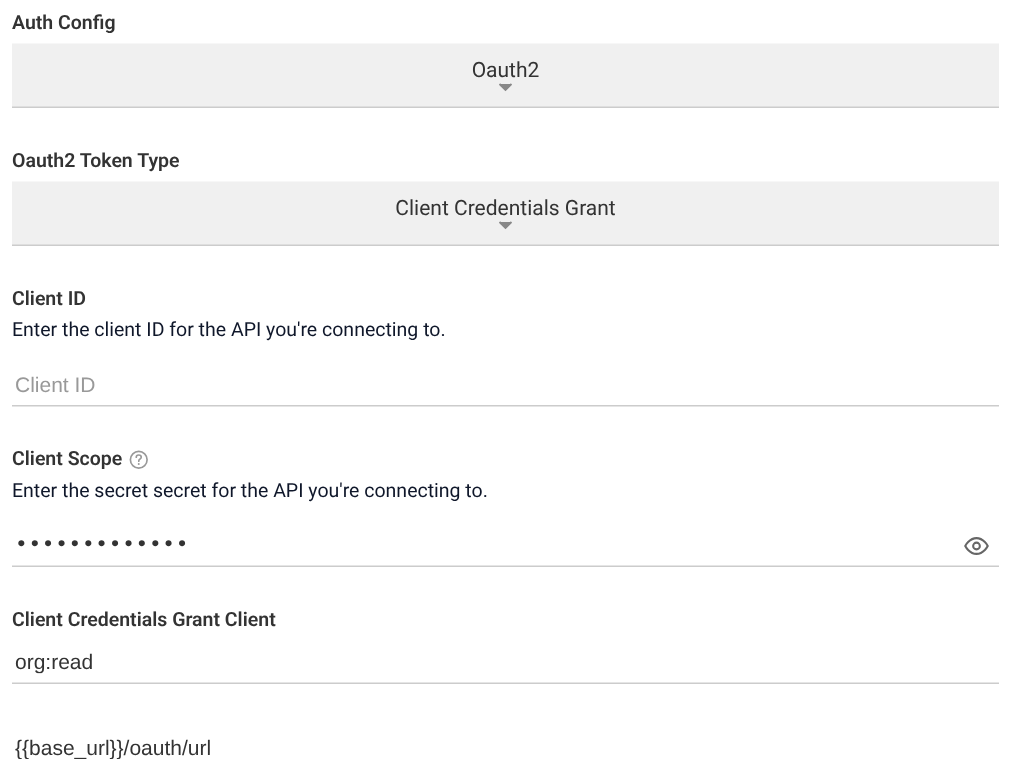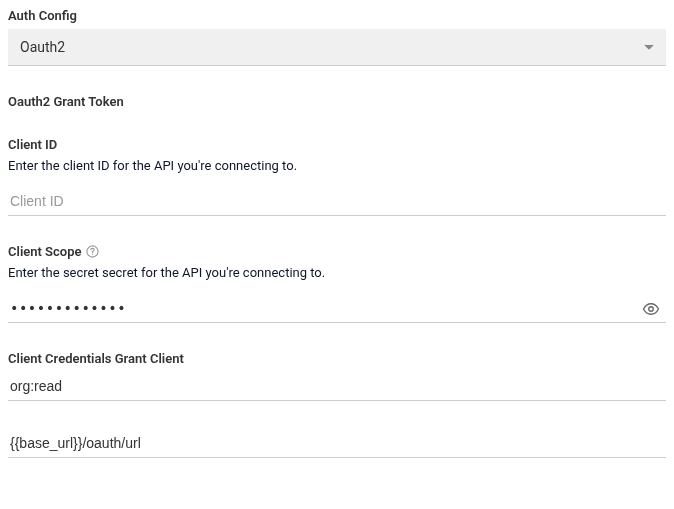--- a/index.html
+++ b/index.html
@@ -37,20 +37,21 @@
       border-bottom: 1px solid #ccc;
       padding: 10px 12px;
       width: 100%;
       display: flex;
       justify-content: space-between;
       align-items: center;
       cursor: pointer;
       font-size: 14px;
       color: #333;
       position: relative;
+      flex-direction: column;
     }
     .select-value {
       font-size: 14px;
       color: #333;
     }
     .input-control {
       background: transparent;
       border: none;
       border-bottom: 1px solid #ccc;
       padding: 6px 2px 6px 2px;
@@ -95,21 +96,29 @@
     <span class="select-value">Oauth2</span>
     <span>
       <svg width="10" height="6" viewBox="0 0 10 6" fill="none">
         <path d="M1 1L5 5L9 1" stroke="#888" stroke-width="1.2" fill="#888"></path>
       </svg>
     </span>
   </div>
 </div>
 
 <div class="field-group">
-  <div class="field-label">Oauth2 Grant Token</div>
+  <div class="field-label">Oauth2 Token Type</div>
+  <div class="select-control">
+    <span class="select-value">Client Credentials Grant</span>
+    <span>
+      <svg width="10" height="6" viewBox="0 0 10 6" fill="none">
+        <path d="M1 1L5 5L9 1" stroke="#888" stroke-width="1.2" fill="#888"></path>
+      </svg>
+    </span>
+  </div>
 </div>
 
 <div class="field-group">
   <div class="field-label">Client ID</div>
   <div class="field-help">Enter the client ID for the API you're connecting to.</div>
   <input type="text" class="input-control" placeholder="Client ID" style="">
 </div>
 
 <div class="field-group">
   <div class="field-label">

